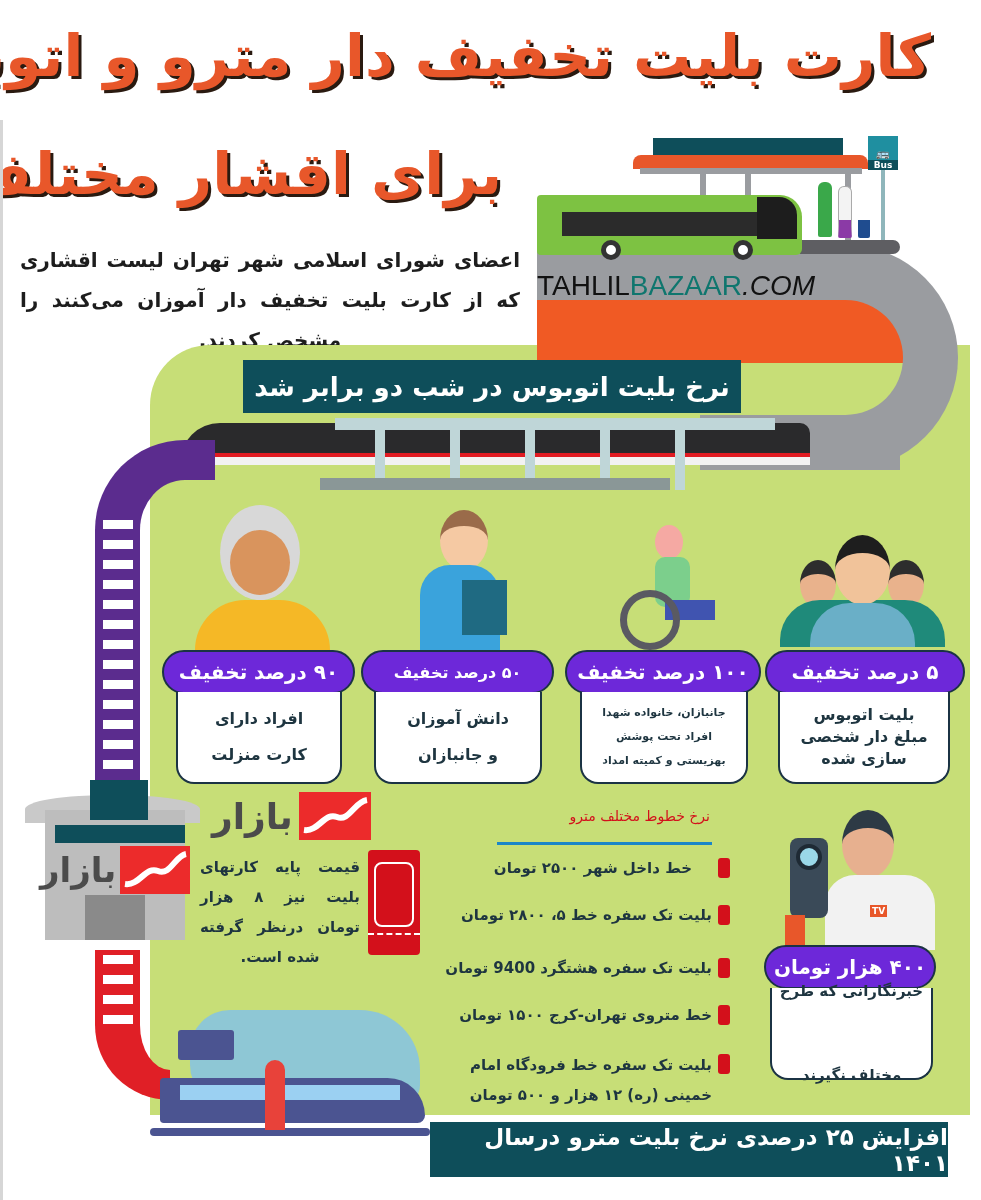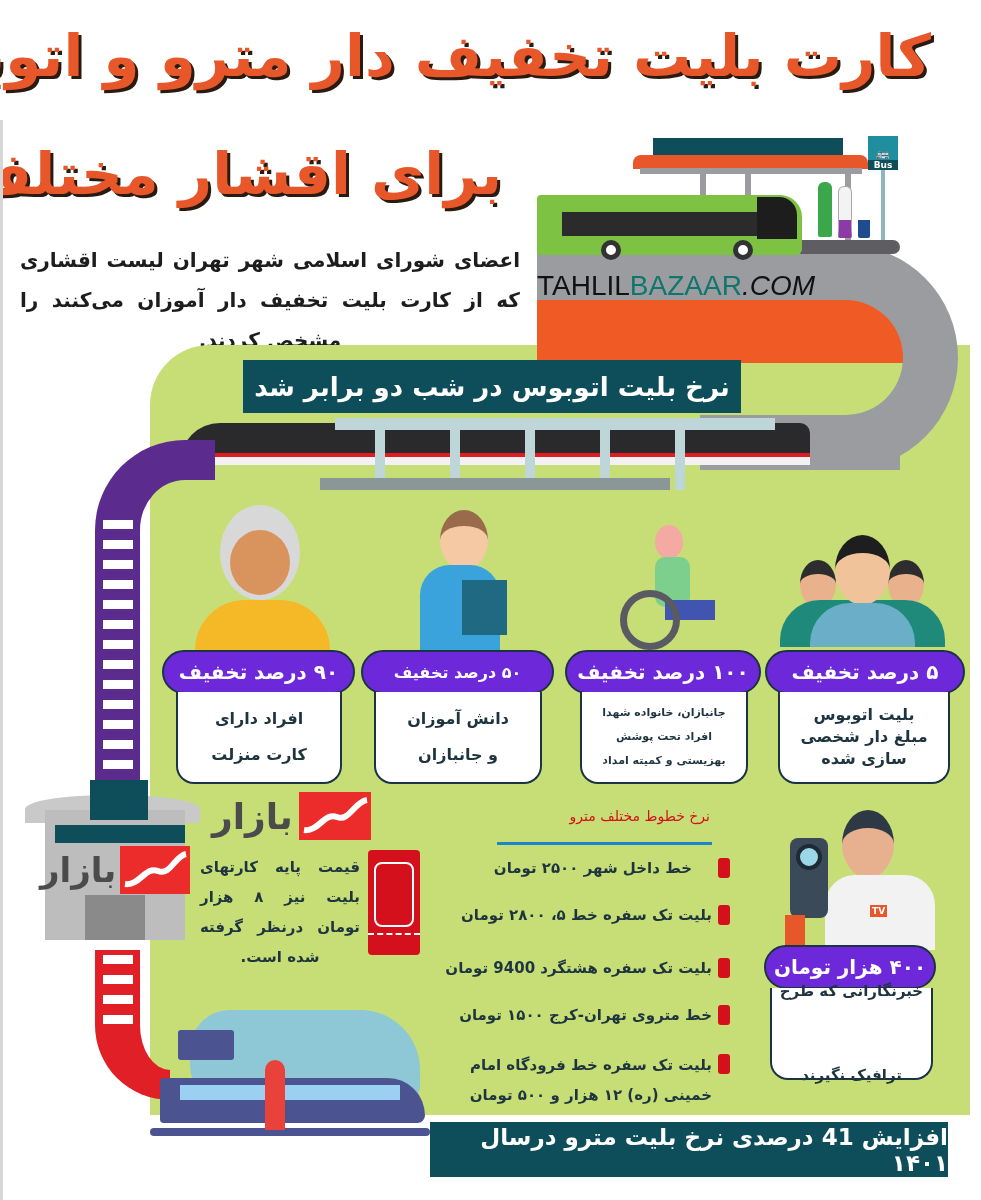--- a/index.html
+++ b/index.html
@@ -190,25 +190,25 @@
   <div class="person-head" style="left:62px; top:0; width:52px; height:68px; background:#e7b08f; border-top:18px solid #2d3a45;"></div>
   <div style="position:absolute; left:45px; top:65px; width:110px; height:75px; background:#f2f2f2; border-radius:30px 30px 0 0;"></div>
   <div style="position:absolute; left:10px; top:28px; width:38px; height:80px; background:#3a4a58; border-radius:8px;"></div>
   <div style="position:absolute; left:16px; top:34px; width:26px; height:26px; background:#9ad8e8; border-radius:50%; border:4px solid #1e2a34;"></div>
   <div style="position:absolute; left:5px; top:105px; width:20px; height:35px; background:#e8572a;"></div>
   <div style="position:absolute; left:90px; top:95px; background:#e8572a; color:#fff; font-size:9px; font-weight:bold; padding:1px 2px;">TV</div>
 </div>
 <div class="abs pill rtl" style="left:764px; top:945px; width:172px; height:44px; font-size:20px;">۴۰۰ هزار تومان</div>
 <div class="abs card rtl" style="left:770px; top:988px; width:163px; height:92px; font-size:15px; line-height:36px;gap:48px;">
   <span>خبرنگارانی که طرح</span>
-  <span>ترافیک نگیرند</span>
+  <span>مختلف نگیرند</span>
 </div>
 
 <div class="abs" style="left:150px; top:1005px; width:280px; height:135px;">
   <div style="position:absolute; left:40px; top:5px; width:230px; height:95px; background:#7fc0ec; border-radius:40px 60px 20px 40px; opacity:0.8;"></div>
   <div style="position:absolute; left:28px; top:25px; width:56px; height:30px; background:#4b5491; border-radius:3px;"></div>
   <div style="position:absolute; left:10px; top:73px; width:265px; height:45px; background:#4b5491; border-radius:4px 40px 8px 4px;"></div>
   <div style="position:absolute; left:30px; top:80px; width:220px; height:15px; background:#9bd0f2;"></div>
   <div style="position:absolute; left:0; top:123px; width:280px; height:8px; background:#4b5491; border-radius:4px;"></div>
   <div style="position:absolute; left:115px; top:55px; width:20px; height:70px; background:#e8423a; border-radius:10px 10px 0 0;"></div>
 </div>
 
-<div class="abs teal-banner rtl" style="left:430px; top:1122px; width:518px; height:55px; font-size:23px;">افزایش 41 درصدی نرخ بلیت مترو درسال ۱۴۰۱</div>
+<div class="abs teal-banner rtl" style="left:430px; top:1122px; width:518px; height:55px; font-size:23px;">افزایش ۲۵ درصدی نرخ بلیت مترو درسال ۱۴۰۱</div>
 
 </body></html>

